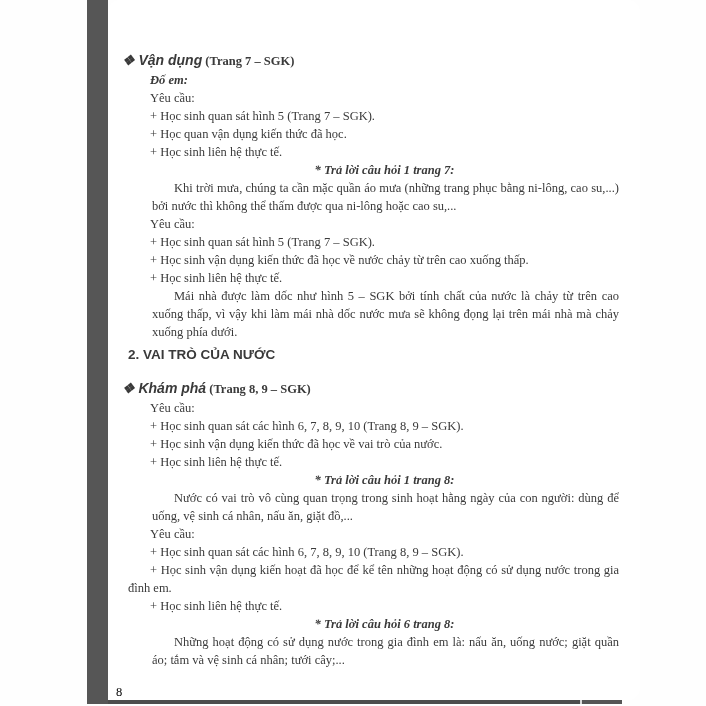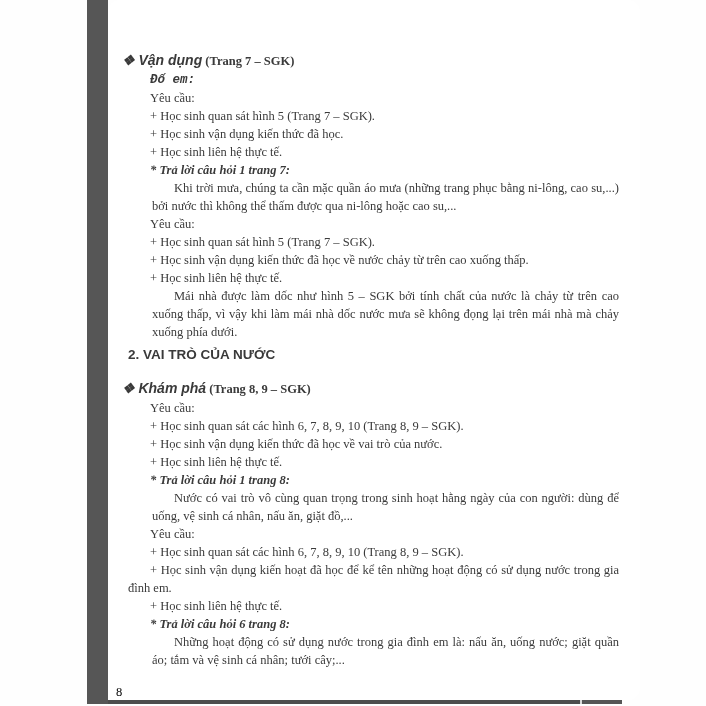--- a/index.html
+++ b/index.html
@@ -58,24 +58,24 @@
     font-style: italic;
     font-size: 14px;
     margin: 3px 0 1px -6px;
     text-align: left;
   }
   .activity .ref {
     font-family: "Liberation Serif", serif;
     font-style: normal;
     font-size: 12.5px;
   }
-  .label-bi { font-weight: bold; font-style: italic; text-indent: 22px; text-align: left; font-family: Liberation Mono, monospace; }
+  .label-bi { font-weight: bold; font-style: italic; text-indent: 22px; text-align: left; }
   .label-i  { text-indent: 22px; text-align: left; }
   .plus     { text-indent: 22px; }
-  .answer   { font-weight: bold; font-style: italic; text-indent: 22px; text-align: left; }
+  .answer   { font-weight: bold; font-style: italic; text-indent: 22px; text-align: center; }
   .para     { text-indent: 22px; margin-left: 24px; }
   .section {
     font-family: "Liberation Sans", sans-serif;
     font-weight: bold;
     font-size: 13.5px;
     margin: 5px 0 15px 0;
     text-align: left;
   }
   .page-number {
     font-size: 12.5px;
@@ -91,21 +91,21 @@
   <div class="book-edge left"></div>
   <div class="book-edge right"></div>
   <div class="page-bottom-edge"></div>
   <div class="book-page">
     <div class="content" id="content">
 
     <div class="block activity"><span>❖ </span><span>Vận dụng</span><span class="ref"> (Trang 7 – SGK)</span></div>
         <div class="block label-bi">Đố em:</div>
         <div class="block label-i">Yêu cầu:</div>
         <div class="block plus">+ Học sinh quan sát hình 5 (Trang 7 – SGK).</div>
-        <div class="block plus">+ Học sinh vận dụng kiến thức đã học.</div>
+        <div class="block plus">+ Học quan vận dụng kiến thức đã học.</div>
         <div class="block plus">+ Học sinh liên hệ thực tế.</div>
         <div class="block answer">* Trả lời câu hỏi 1 trang 7:</div>
         <div class="block para">Khi trời mưa, chúng ta cần mặc quần áo mưa (những trang phục bằng ni-lông, cao su,...) bởi nước thì không thể thấm được qua ni-lông hoặc cao su,...</div>
         <div class="block label-i">Yêu cầu:</div>
         <div class="block plus">+ Học sinh quan sát hình 5 (Trang 7 – SGK).</div>
         <div class="block plus">+ Học sinh vận dụng kiến thức đã học về nước chảy từ trên cao xuống thấp.</div>
         <div class="block plus">+ Học sinh liên hệ thực tế.</div>
         <div class="block para">Mái nhà được làm dốc như hình 5 – SGK bởi tính chất của nước là chảy từ trên cao xuống thấp, vì vậy khi làm mái nhà dốc nước mưa sẽ không đọng lại trên mái nhà mà chảy xuống phía dưới.</div>
         <div class="block section">2. VAI TRÒ CỦA NƯỚC</div>
         <div class="block activity"><span>❖ </span><span>Khám phá</span><span class="ref"> (Trang 8, 9 – SGK)</span></div>

